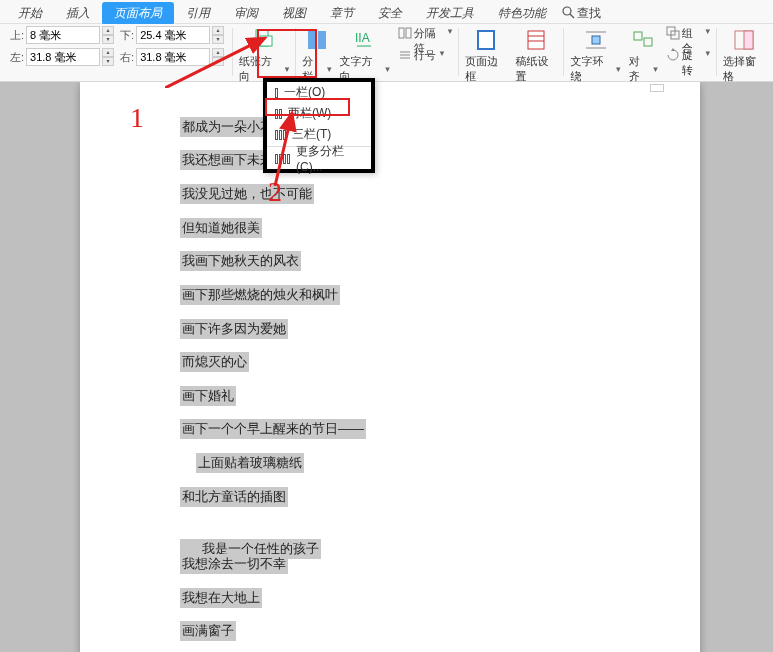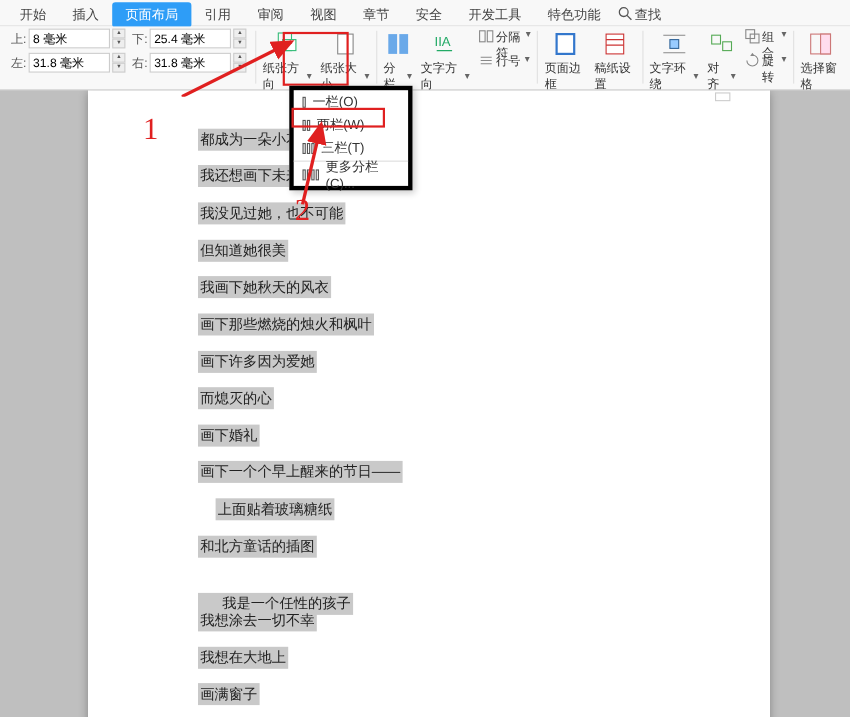--- a/index.html
+++ b/index.html
@@ -1,19 +1,19 @@
 <!DOCTYPE html>
 <html><head>
   <meta charset="utf-8">
   <style>
     * { margin:0; padding:0; box-sizing:border-box; }
     body { width:773px; height:652px; background:#f5f5f5; font-family:"Microsoft YaHei",SimSun,sans-serif; font-size:12px; color:#333; position:relative; overflow:hidden; }
     
     .tabs { display:flex; align-items:center; height:24px; background:#f8f8f8; padding:4px 0 0 6px; gap:0; border-bottom:1px solid #e0e0e0; }
-    .tab { padding:3px 12px; cursor:pointer; color:#444; }
+    .tab { padding:3px 12px; cursor:pointer; color:#444;font-style:italic; }
     .tab.active { background:#2e9df7; color:#fff; border-radius:3px; }
     .search-box { display:inline-flex; align-items:center; color:#444; margin-left:4px; cursor:pointer; }
     .search-icon { margin-right:2px; }
     
     .ribbon { display:flex; align-items:flex-start; height:58px; background:#f8f8f8; padding:2px 4px 0 4px; border-bottom:1px solid #d8d8d8; position:relative; }
     .group { display:flex; align-items:flex-start; gap:6px; padding:0 6px; position:relative; }
     .sep { width:1px; height:48px; background:#e0e0e0; margin:2px 2px 0 2px; }
     .spinner-block { display:flex; flex-direction:column; gap:4px; font-size:11px; color:#555; }
     .spin-row { display:flex; align-items:center; gap:2px; }
     .spin-input { width:74px; height:18px; border:1px solid #ccc; background:#fff; font-size:11px; padding-left:3px; }
@@ -115,28 +115,20 @@
   <div class="big-btn">
     <span class="ic">
         <svg width="24" height="24">
           <rect x="4" y="2" width="12" height="16" fill="none" stroke="#3b7"></rect>
           <rect x="8" y="8" width="12" height="10" fill="#fff" stroke="#3b7"></rect>
         </svg>
       </span>
     <span class="lbl dd-arrow">纸张方向</span>
   </div>
 
-  <div class="big-btn">
-    <span class="ic">
-        <svg width="24" height="24">
-          <rect x="5" y="3" width="14" height="18" fill="#fff" stroke="#888"></rect>
-        </svg>
-      </span>
-    <span class="lbl dd-arrow">纸张大小</span>
-  </div>
   <div class="sep"></div>
 
   <div class="big-btn">
     <span class="ic">
         <svg width="24" height="24">
           <rect x="3" y="3" width="8" height="18" fill="#6aa9e9"></rect>
           <rect x="13" y="3" width="8" height="18" fill="#6aa9e9"></rect>
         </svg>
       </span>
     <span class="lbl dd-arrow">分栏</span>

